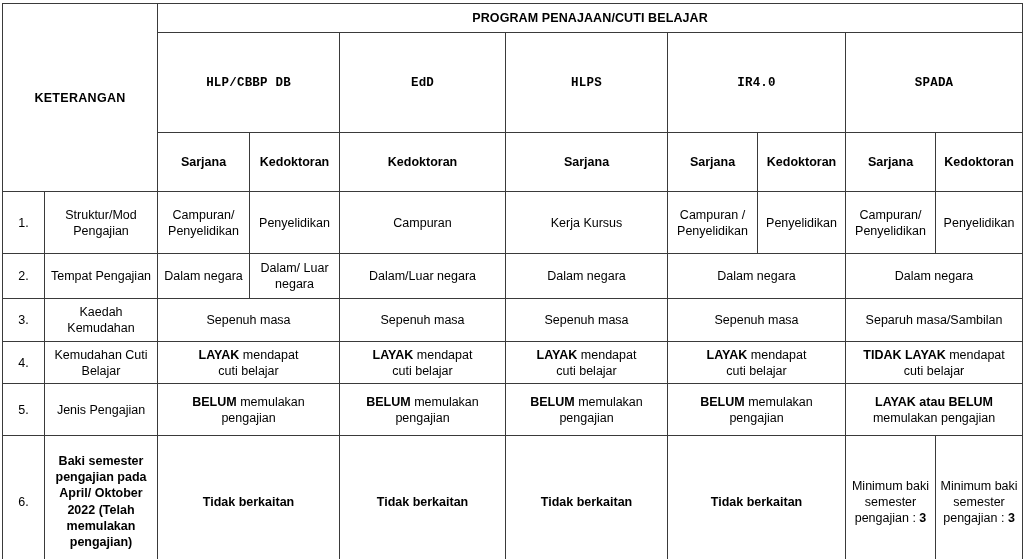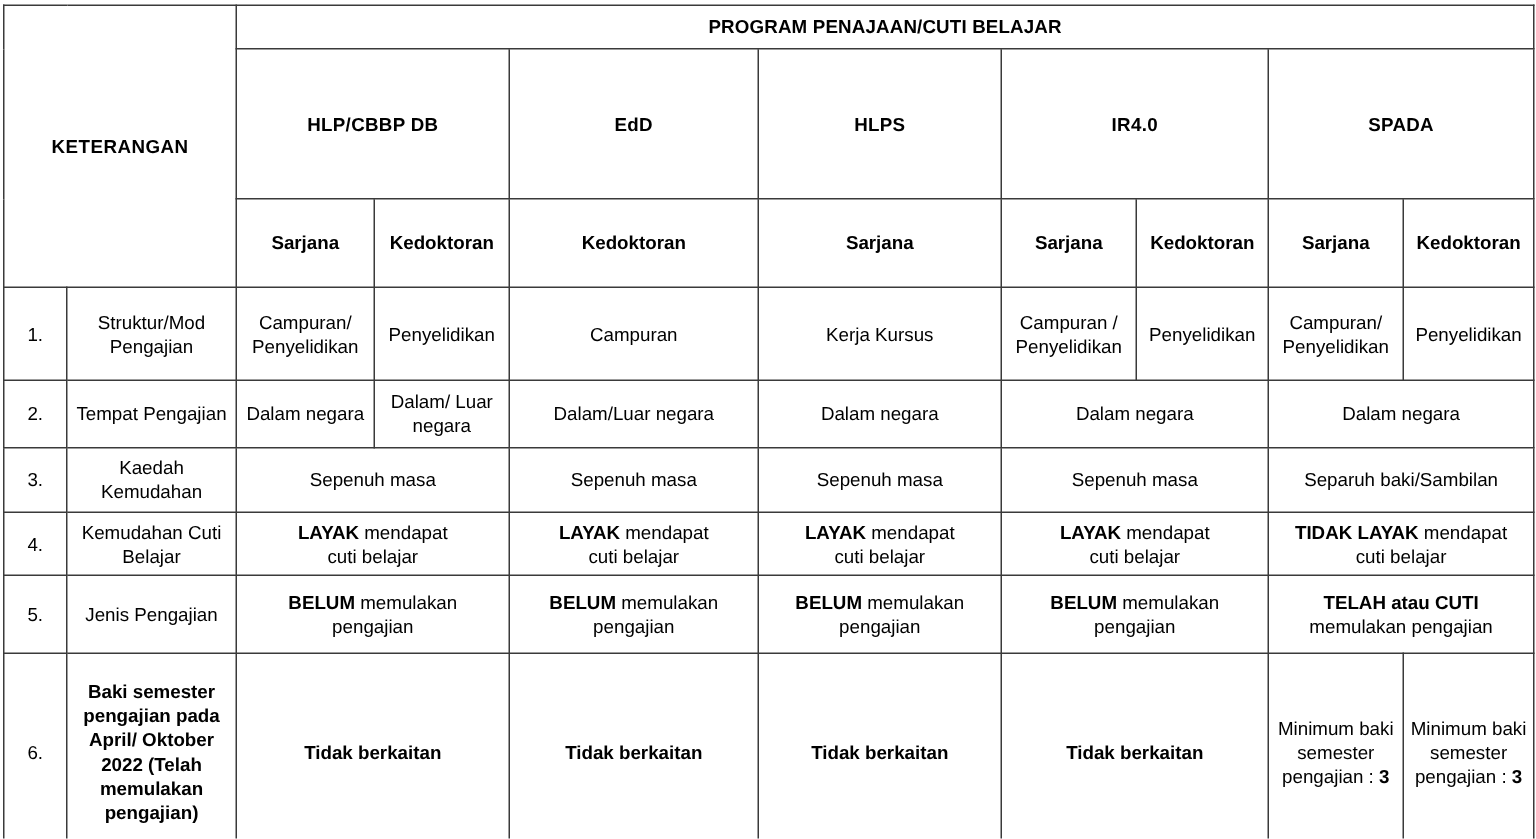--- a/index.html
+++ b/index.html
@@ -47,20 +47,21 @@
   .keterangan-cell {
     font-weight: bold;
     font-size: 14px;
     letter-spacing: 0.3px;
   }
   .program-cell {
     font-weight: bold;
     font-size: 13.5px;
     height: 100px;
     letter-spacing: 0.2px;
+    font-family: Liberation Mono, monospace;
   }
   .subhead-cell {
     font-weight: bold;
     font-size: 12.5px;
     height: 59px;
   }
   .num-cell {
     font-size: 12.5px;
     text-align: center;
   }
@@ -145,21 +146,21 @@
         <td colspan="2">Dalam negara</td>
       </tr>
 
       <tr class="r3">
         <td class="num-cell">3.</td>
         <td class="desc-cell">Kaedah Kemudahan</td>
         <td colspan="2">Sepenuh masa</td>
         <td>Sepenuh masa</td>
         <td>Sepenuh masa</td>
         <td colspan="2">Sepenuh masa</td>
-        <td colspan="2">Separuh baki/Sambilan</td>
+        <td colspan="2">Separuh masa/Sambilan</td>
       </tr>
 
       <tr class="r4">
         <td class="num-cell">4.</td>
         <td class="desc-cell">Kemudahan Cuti Belajar</td>
         <td colspan="2">
           <span class="bold">LAYAK</span><span> mendapat</span><br>
           <span>cuti belajar</span>
         </td>
         <td>
@@ -193,21 +194,21 @@
         </td>
         <td>
           <span class="bold">BELUM</span><span> memulakan</span><br>
           <span>pengajian</span>
         </td>
         <td colspan="2">
           <span class="bold">BELUM</span><span> memulakan</span><br>
           <span>pengajian</span>
         </td>
         <td colspan="2">
-          <span class="bold">TELAH atau CUTI</span><span></span><br>
+          <span class="bold">LAYAK atau BELUM</span><span></span><br>
           <span>memulakan pengajian</span>
         </td>
       </tr>
 
       <tr class="r6">
         <td class="num-cell">6.</td>
         <td class="desc-cell strong">Baki semester pengajian pada April/ Oktober 2022 (Telah memulakan pengajian)</td>
         <td colspan="2" class="bold">Tidak berkaitan</td>
         <td class="bold">Tidak berkaitan</td>
         <td class="bold">Tidak berkaitan</td>

